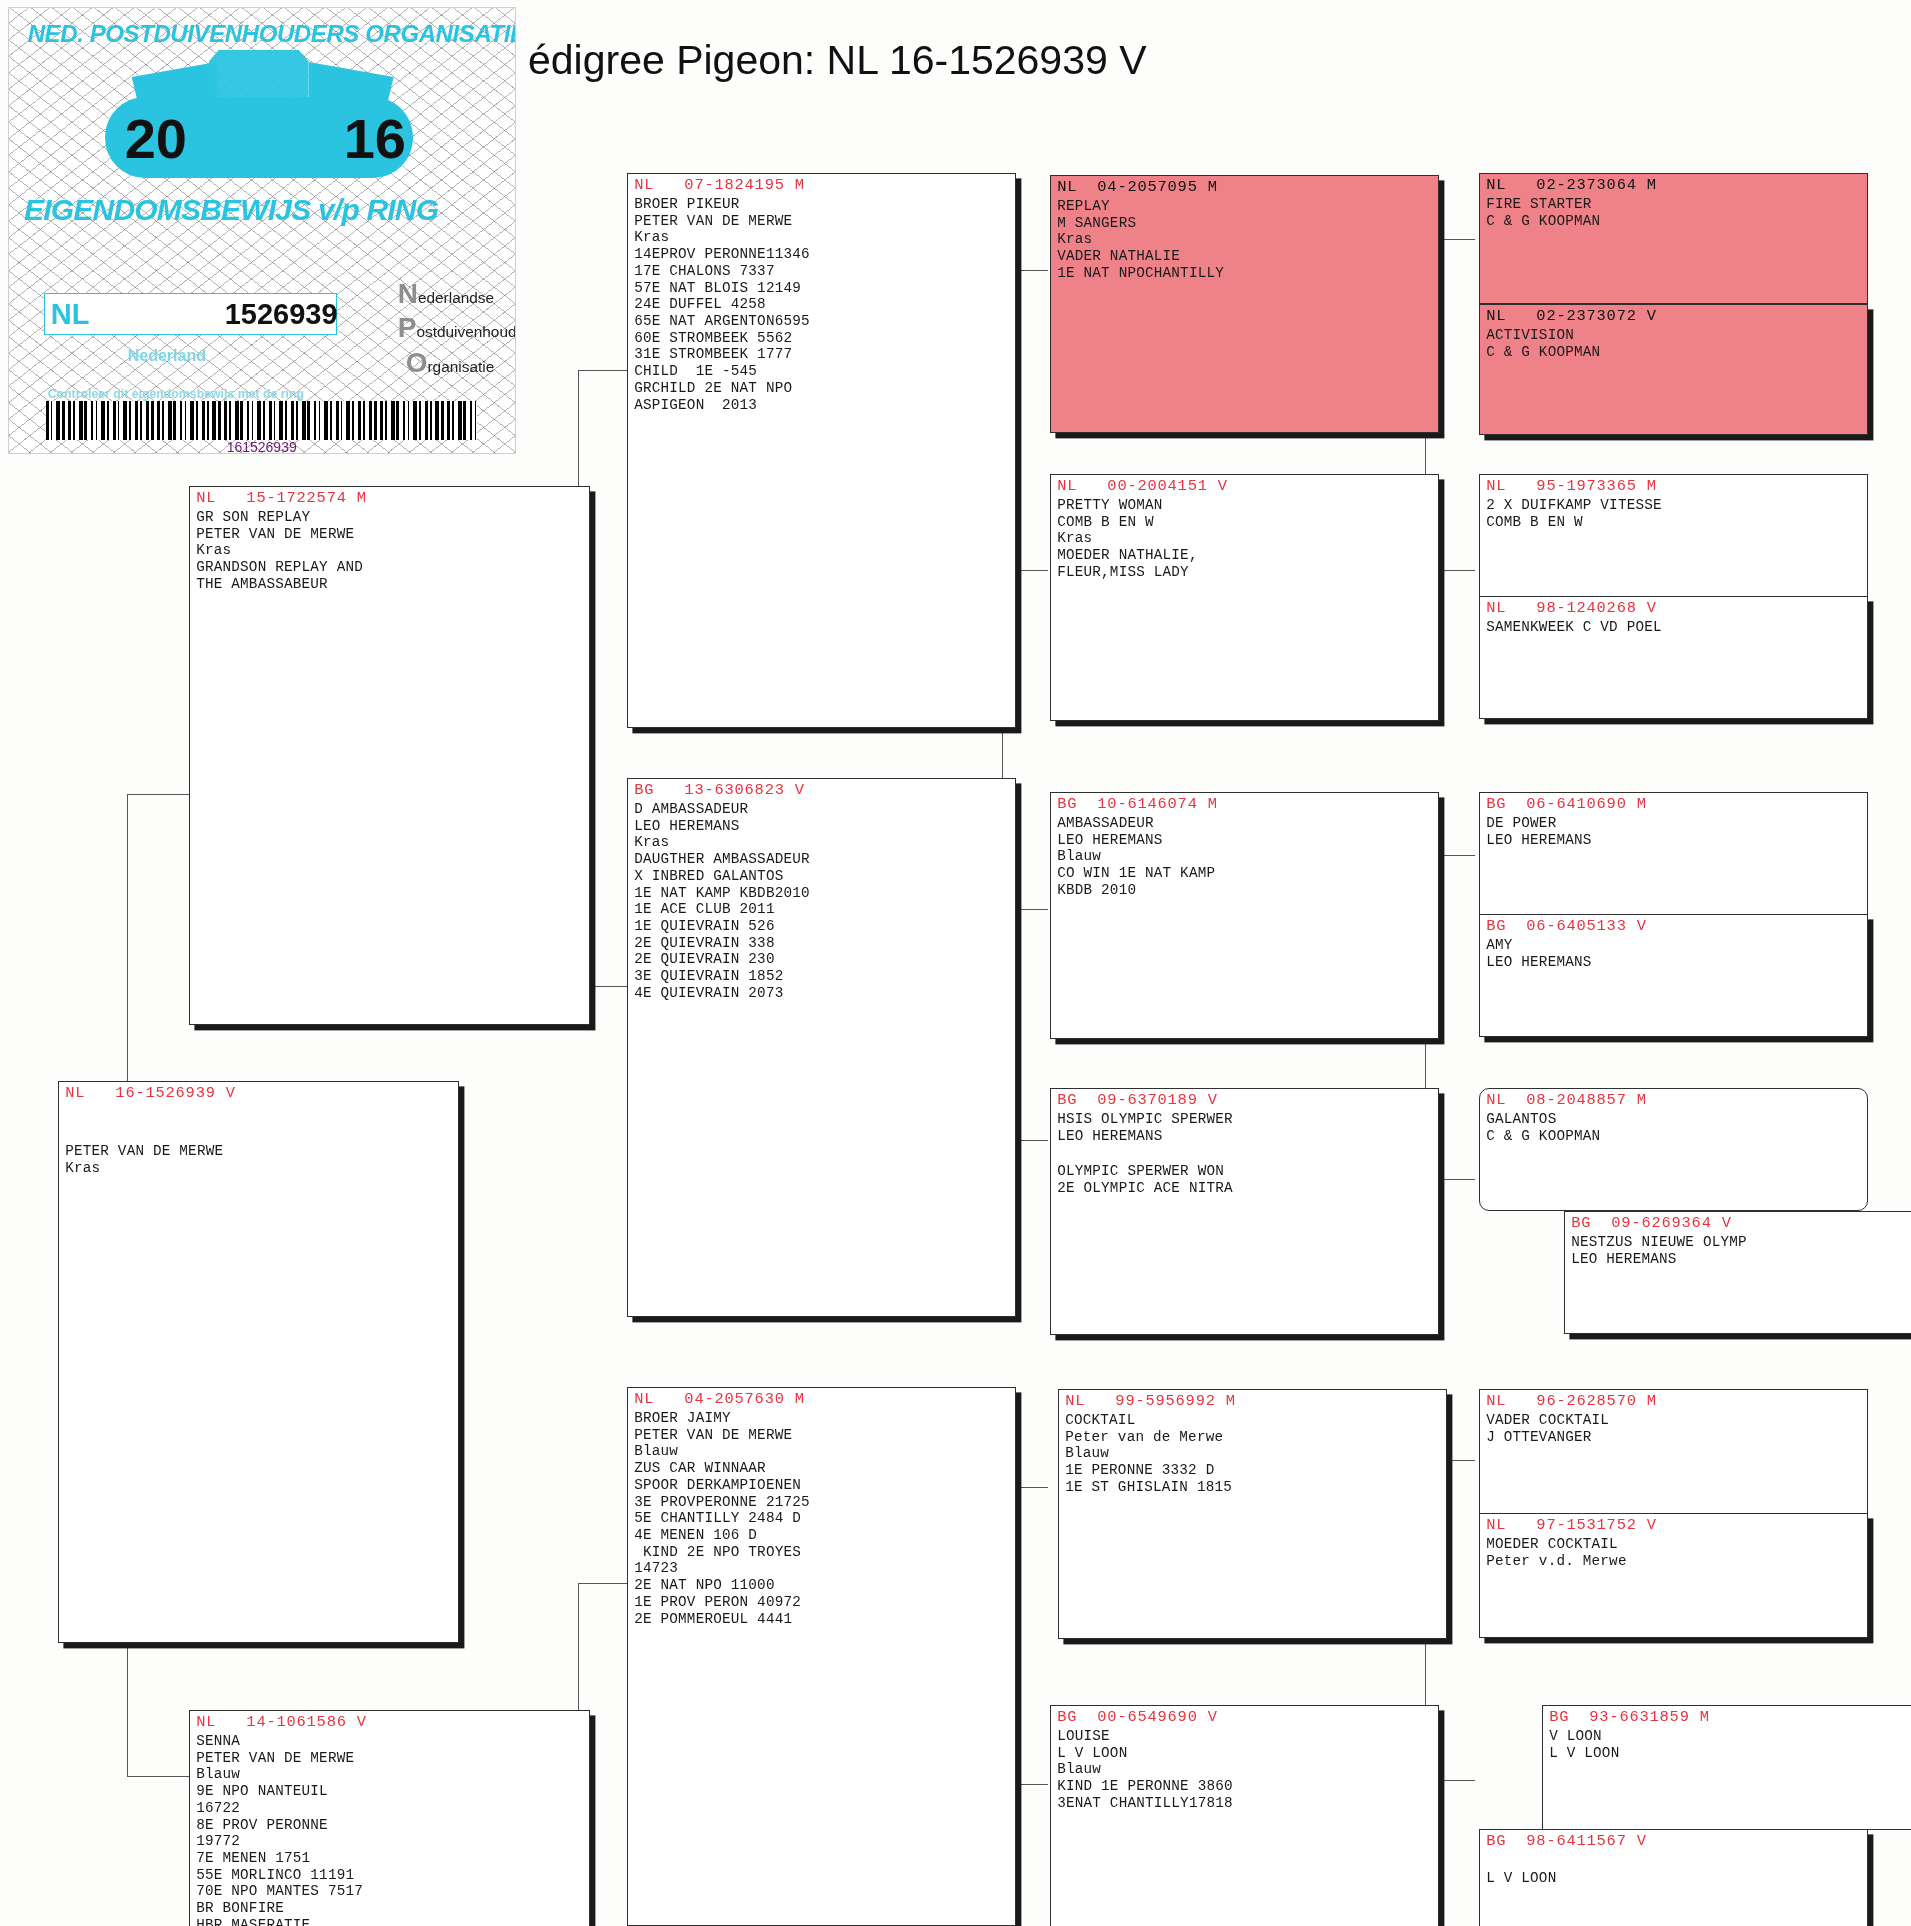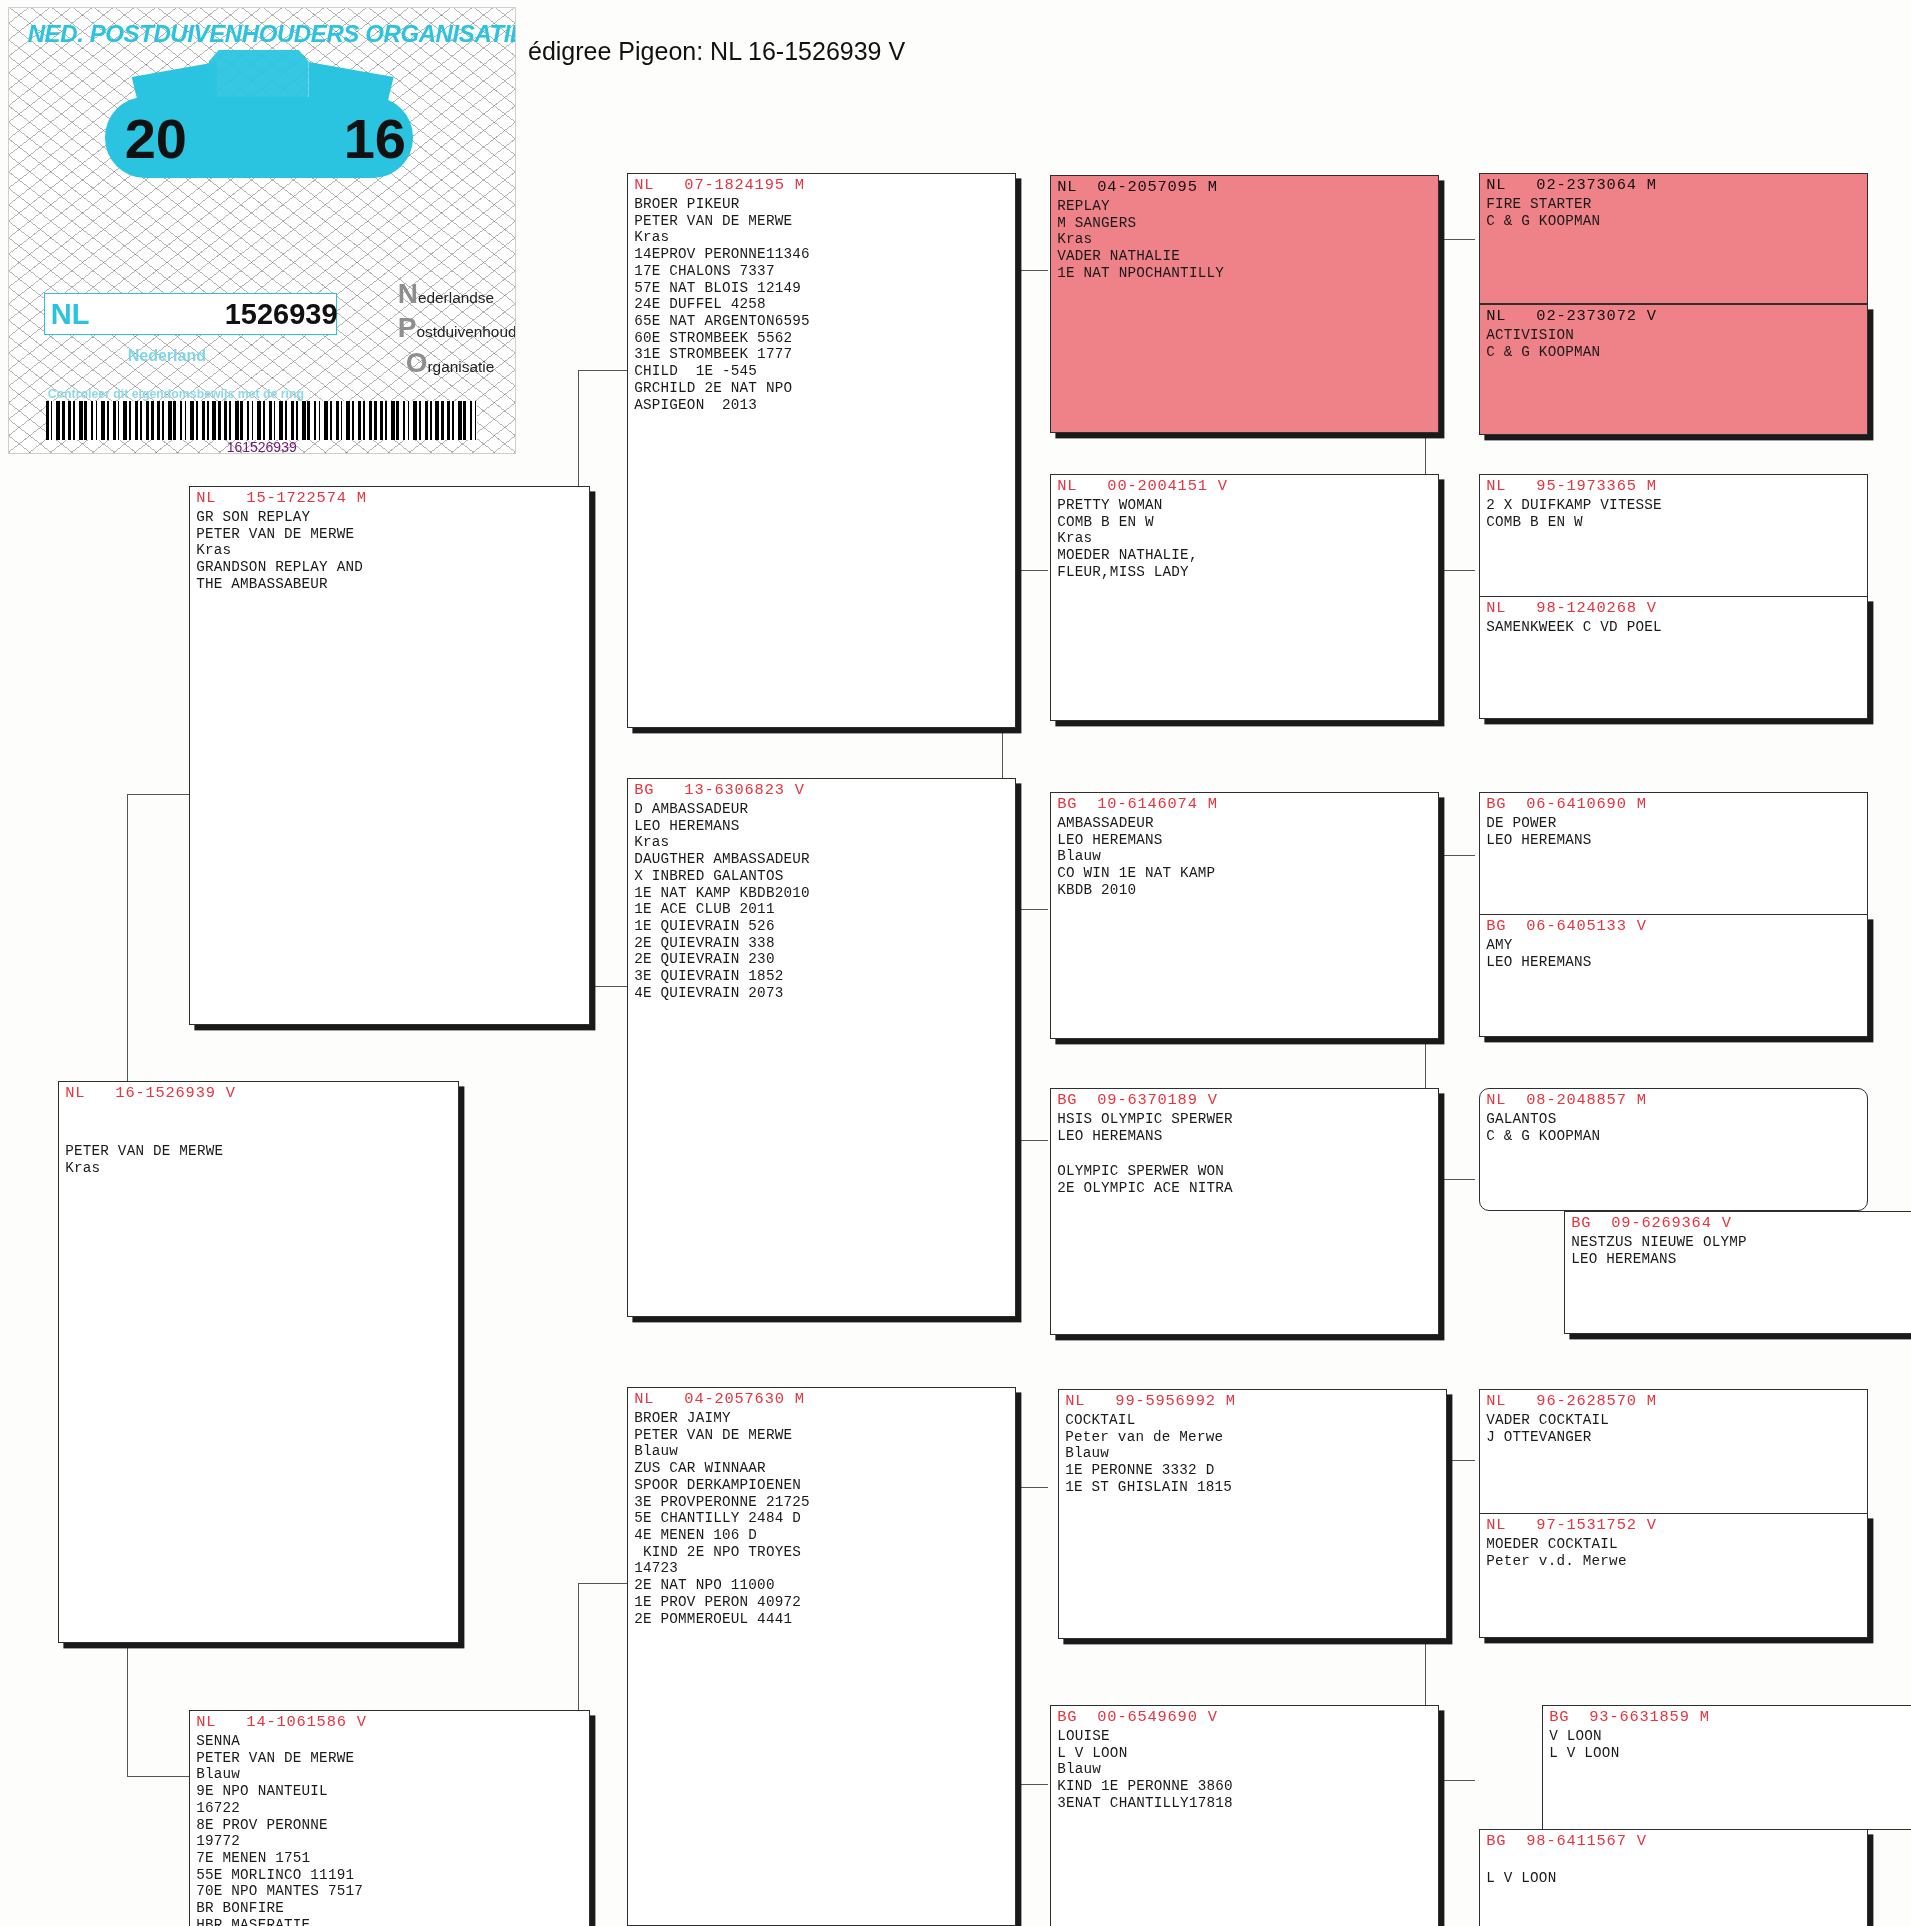--- a/index.html
+++ b/index.html
@@ -98,21 +98,21 @@
   }
   #ring-barnum {
     position:absolute; left:0; top:431px; width:100%; text-align:center;
     font-family:"Liberation Sans", sans-serif; font-size:14px; color:#701a75;
   }
 
   
   #page-title {
     position:absolute; left:528px; top:37px;
     font-family:"Liberation Sans", sans-serif;
-    font-size:25px; color:#111; white-space:nowrap;
+    font-size:41px; color:#111; white-space:nowrap;
   }
 
   
   .pbox {
     position:absolute;
     background:#ffffff;
     border:0.8px solid #2e2e2e;
     box-shadow: 5.4px 5.4px 0 0 #1a1a1a;
     padding:2.3px 5.4px 2.3px 6.2px;
     overflow:hidden;
@@ -142,20 +142,21 @@
 <div id="ring-cert">
   <div id="ring-mesh"></div>
   <div id="ring-title">NED. POSTDUIVENHOUDERS ORGANISATIE</div>
   <div id="ring-wing-l"></div>
   <div id="ring-wing-r"></div>
   <div id="ring-crest"></div>
   <div id="ring-badge"></div>
   <div id="ring-year-left">20</div>
   <div id="ring-year-right">16</div>
   <div id="ring-motto">JE MAINTIENDRAI</div>
+  <div id="ring-sub">EIGENDOMSBEWIJS v/p RING</div>
   <div id="ring-numbox"></div>
   <div id="ring-nl">NL</div>
   <div id="ring-number">1526939</div>
   <div id="ring-nederland">Nederland</div>
 
   <div class="npo-line" style="left:389px;top:270px;">
     <span class="npo-cap">N</span><span class="npo-word">ederlandse</span>
   </div>
   <div class="npo-line" style="left:389px;top:304px;">
     <span class="npo-cap">P</span><span class="npo-word">ostduivenhouders</span>

